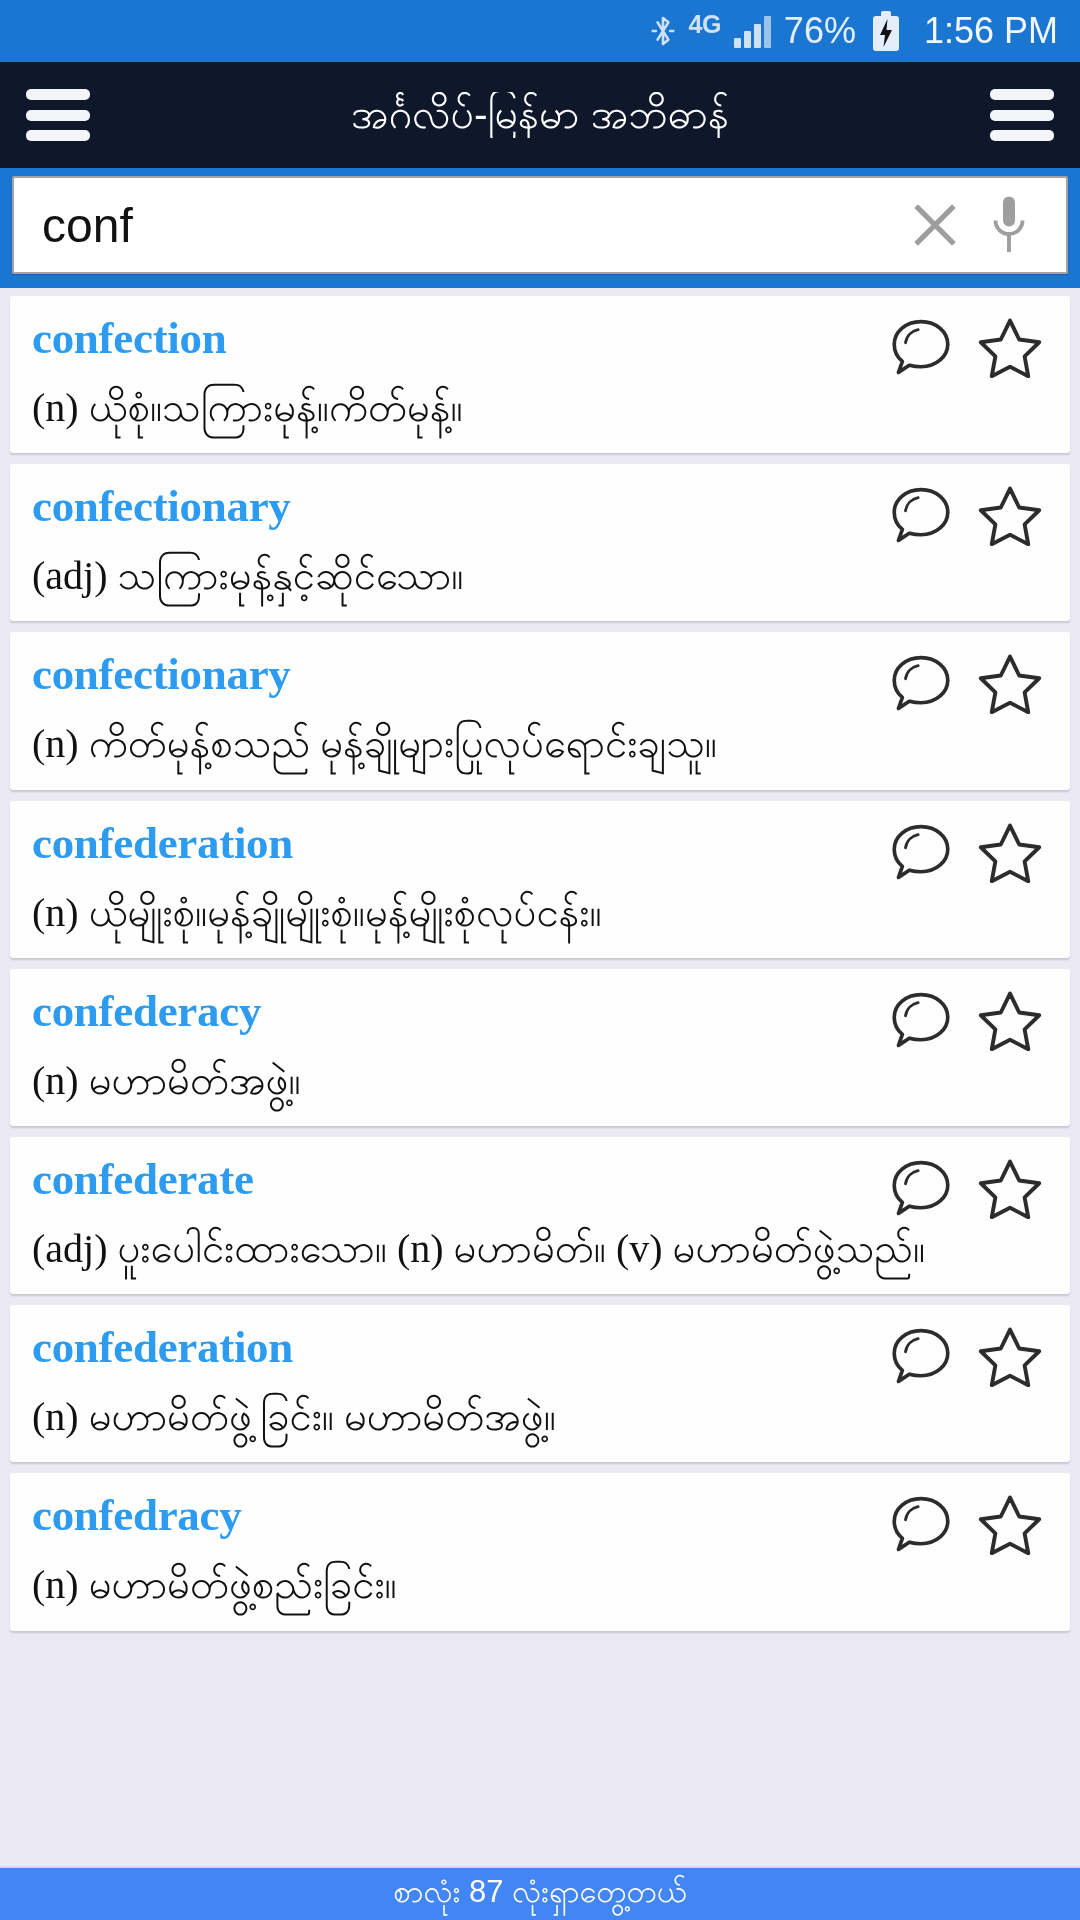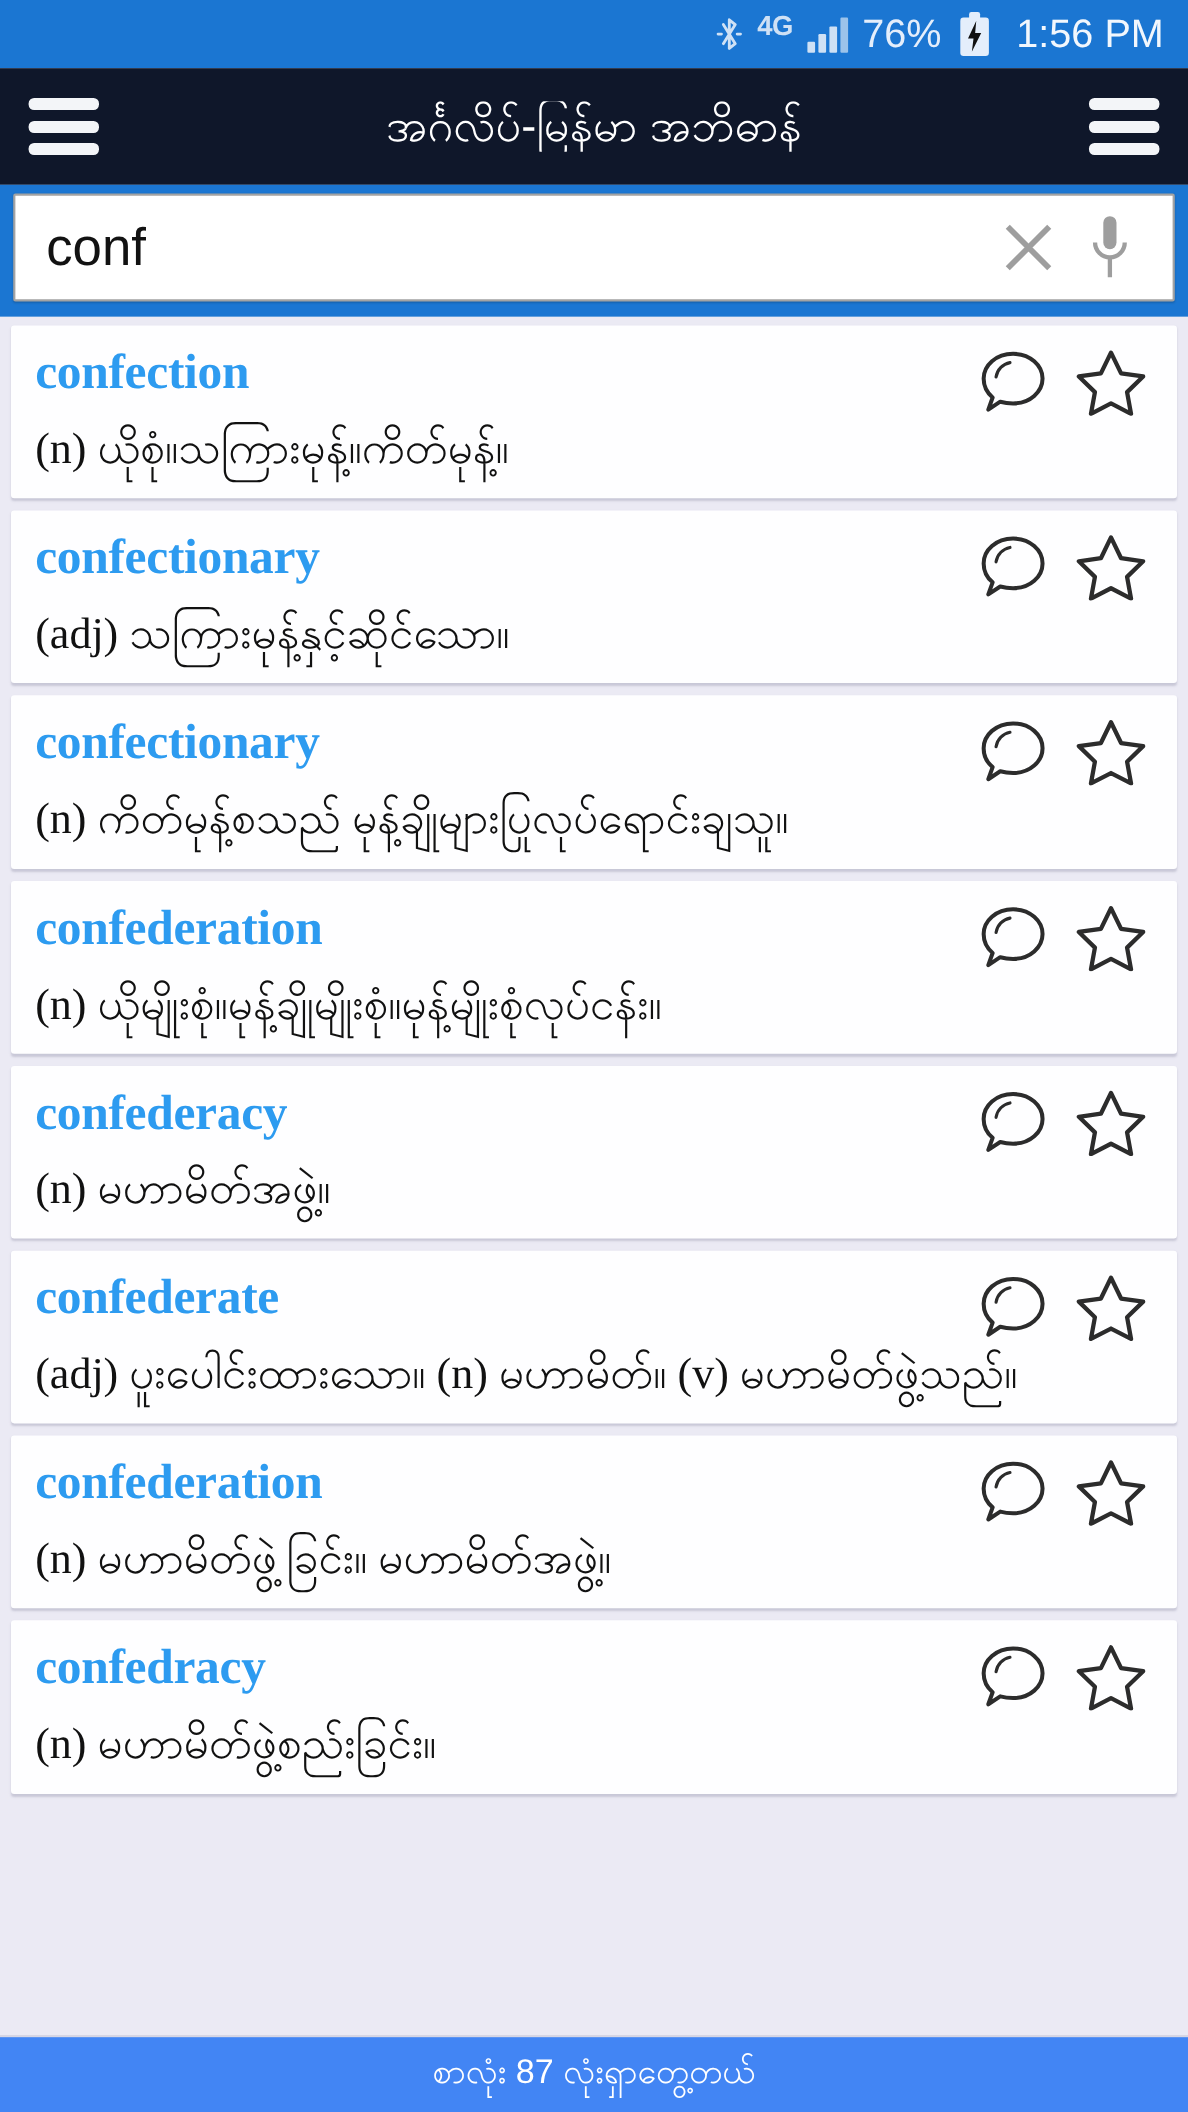--- a/index.html
+++ b/index.html
@@ -156,21 +156,21 @@
     margin-top: 2px;
     padding-right: 10px;
     word-wrap: break-word;
   }
 
   
   .bottombar {
     position: absolute;
     left: 0; bottom: 0;
     width: 1080px;
-    height: 70px;
+    height: 54px;
     background: #4285f4;
     color: #ffffff;
     font-size: 31px;
     display: flex;
     align-items: center;
     justify-content: center;
     border-top: 2px solid #d6d6e4;
   }
 </style>
 </head>

